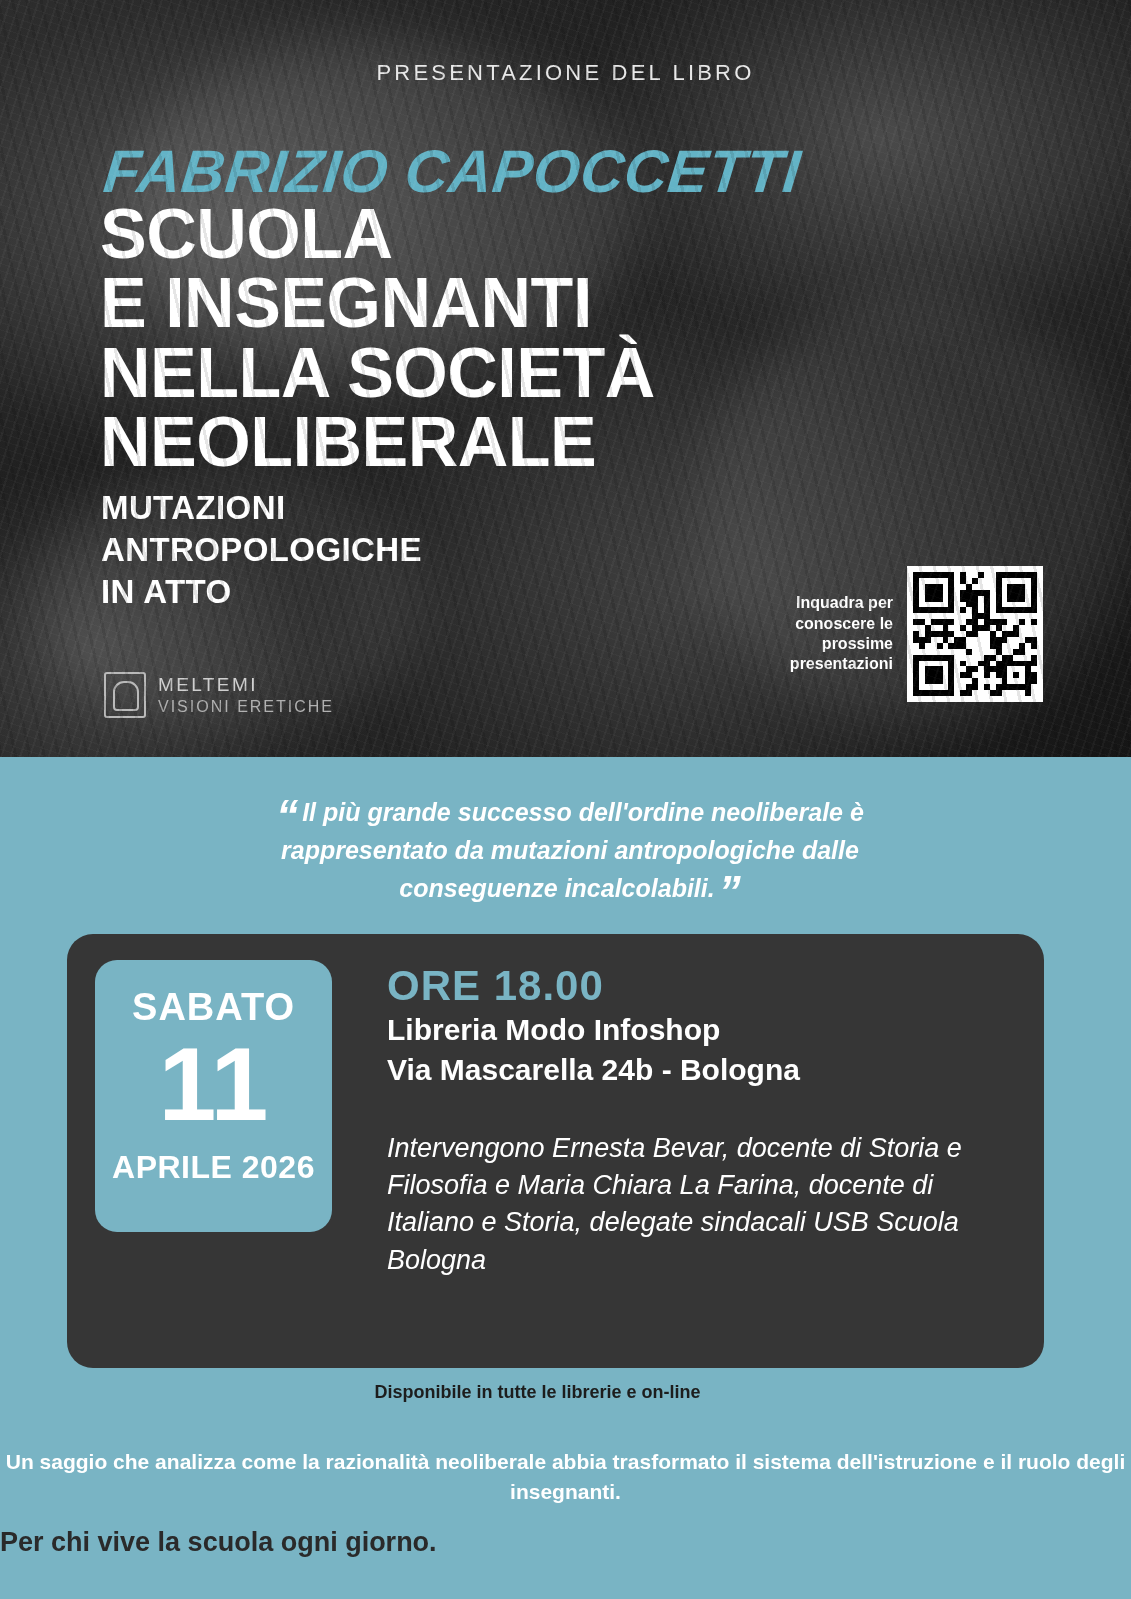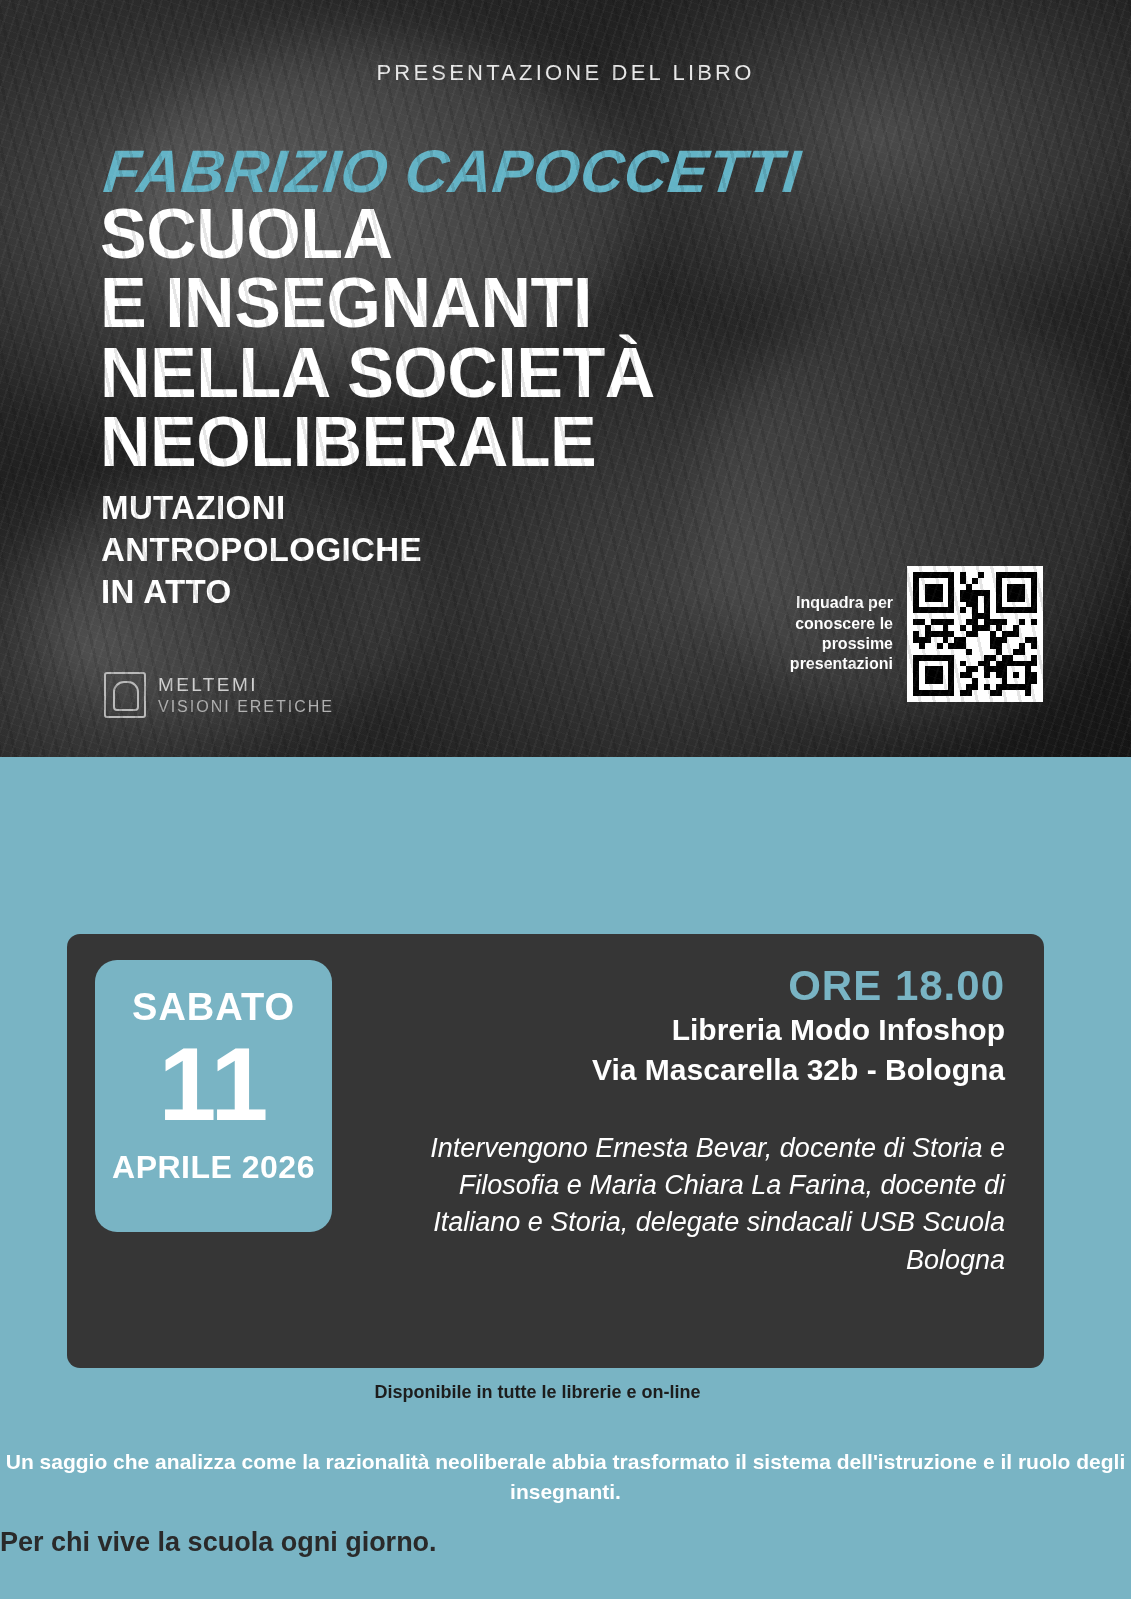--- a/index.html
+++ b/index.html
@@ -198,21 +198,21 @@
   .q-open { margin-right: 4px; }
   .q-close { margin-left: 4px; }
 
   .card {
     position: absolute;
     left: 67px;
     top: 177px;
     width: 977px;
     height: 434px;
     background: #363636;
-    border-radius: 13px;
+    border-radius: 26px;
   }
   .date-box {
     position: absolute;
     left: 28px;
     top: 26px;
     width: 237px;
     height: 272px;
     background: #79b4c4;
     border-radius: 22px;
     text-align: center;
@@ -232,25 +232,24 @@
   }
   .date-month {
     font-size: 32px;
     font-weight: 700;
     letter-spacing: 0.5px;
     margin-top: 12px;
   }
 
   .card-right {
     position: absolute;
-    left: 308px;
+    left: 320px;
     top: 28px;
     width: 630px;
     color: #ffffff;
-    text-align: right;
   }
   .time {
     color: #79b4c4;
     font-size: 42px;
     font-weight: 700;
     letter-spacing: 1px;
   }
   .venue {
     font-size: 30px;
     font-weight: 700;
@@ -777,32 +776,35 @@
             <i></i>
             <i class="on"></i>
             <i></i>
           </div>
       </div>
     </div>
   </div>
 
   <div class="bottom">
 
+    <div class="quote">
+      <span class="q-open">“</span><span>Il più grande successo dell'ordine neoliberale è rappresentato da mutazioni antropologiche dalle conseguenze incalcolabili.</span><span class="q-close">”</span>
+    </div>
 
     <div class="card">
       <div class="date-box">
         <div class="date-dow">SABATO</div>
         <div class="date-day">11</div>
         <div class="date-month">APRILE 2026</div>
       </div>
       <div class="card-right">
         <div class="time">ORE  18.00</div>
         <div class="venue">
           <div>Libreria Modo Infoshop</div>
-          <div>Via Mascarella 32b - Bologna</div>
+          <div>Via Mascarella 24b - Bologna</div>
         </div>
         <div class="speakers">Intervengono Ernesta Bevar, docente di Storia e Filosofia e Maria Chiara La Farina, docente di Italiano e Storia, delegate sindacali USB Scuola Bologna</div>
       </div>
     </div>
 
     <div class="availability">Disponibile in tutte le librerie e on-line</div>
     <div class="blurb">Un saggio che analizza come la razionalità neoliberale abbia trasformato il sistema dell'istruzione e il ruolo degli insegnanti.</div>
     <div class="tagline">Per chi vive la scuola ogni giorno.</div>
   </div>
 </div>

